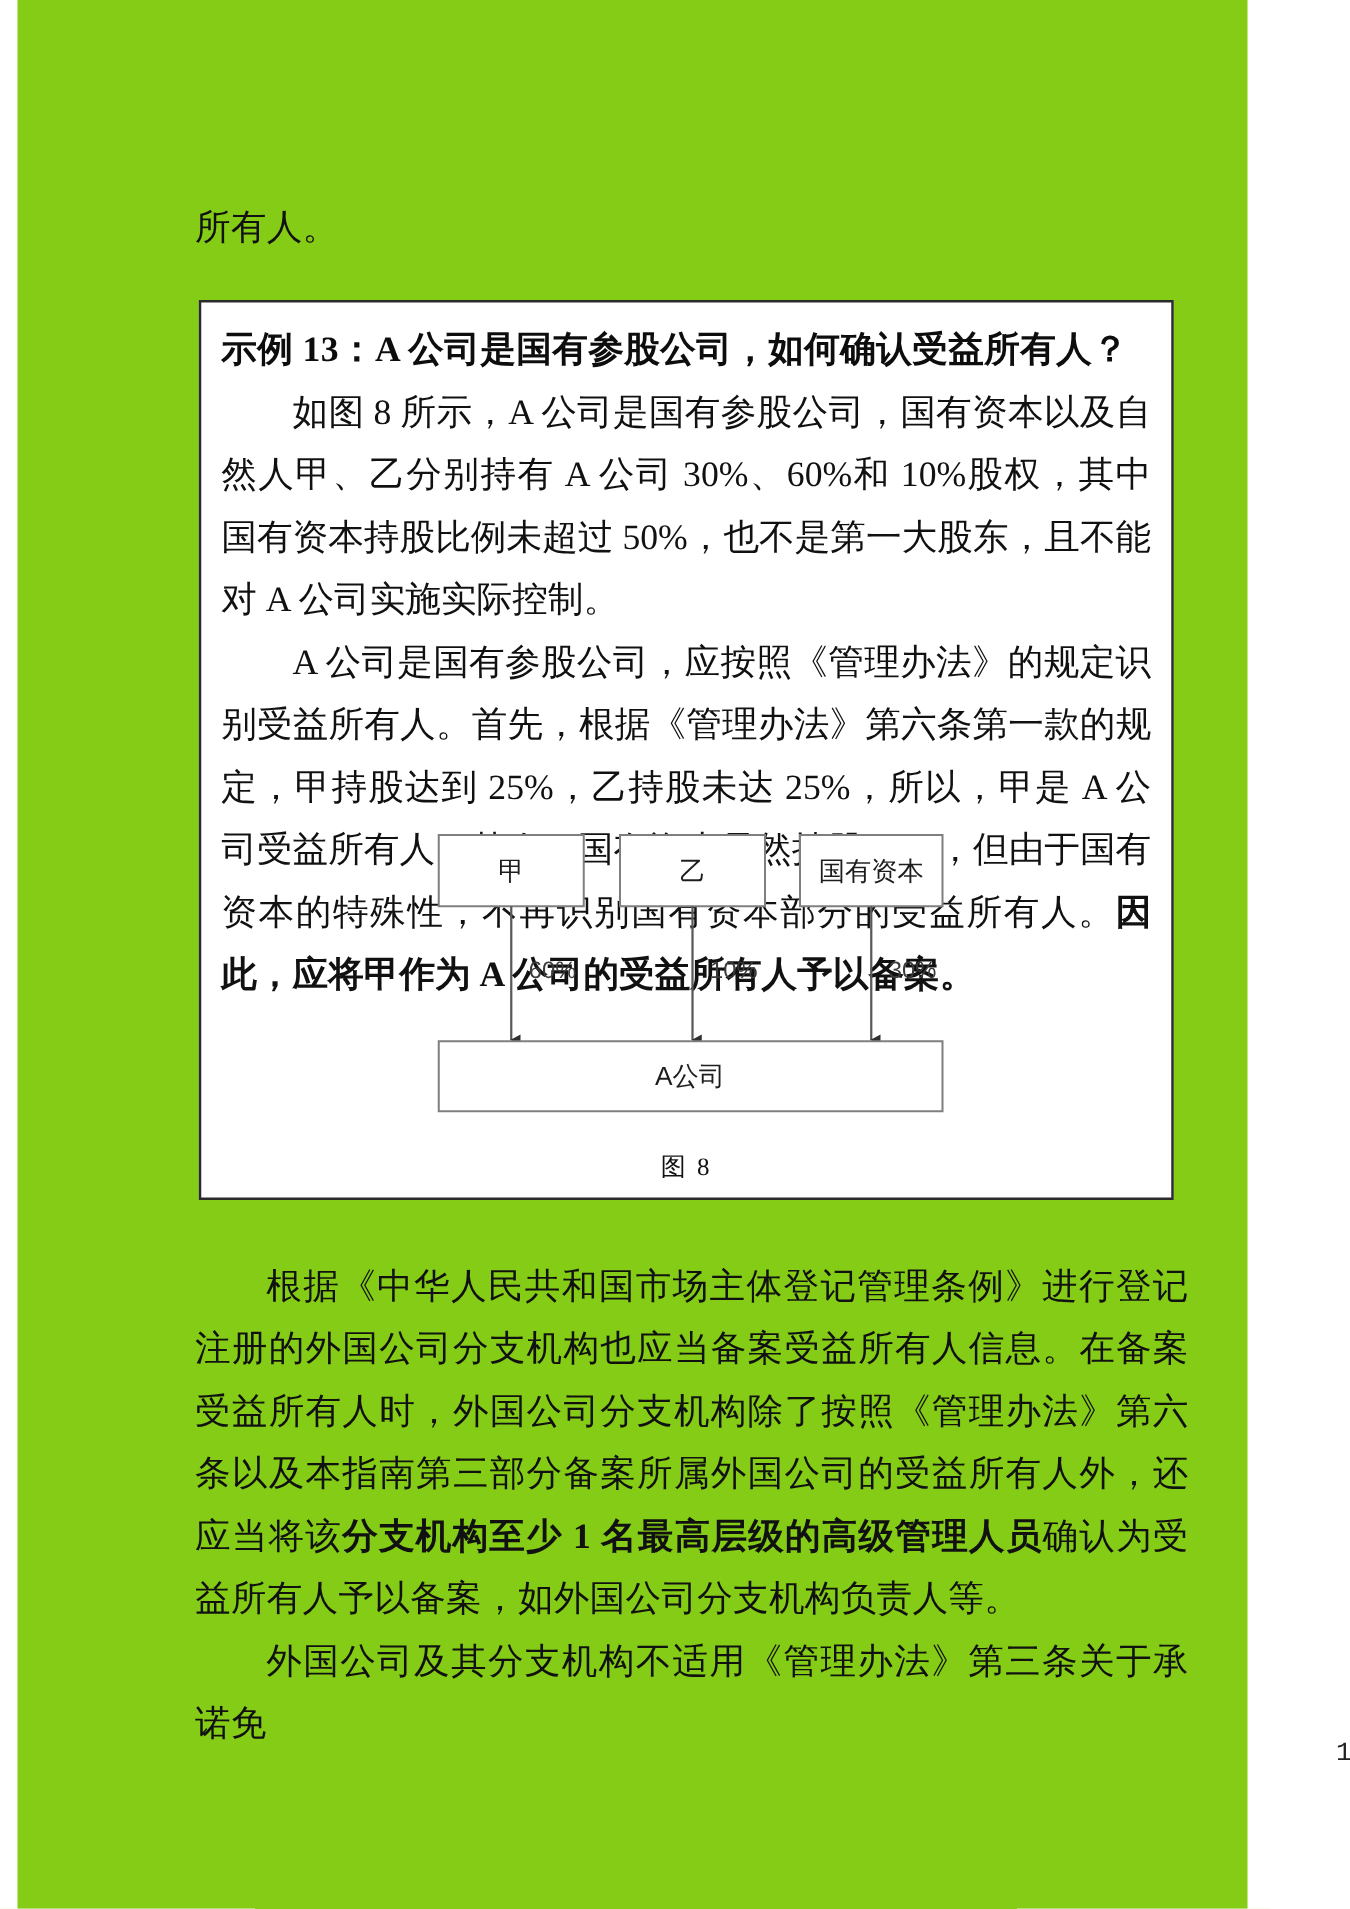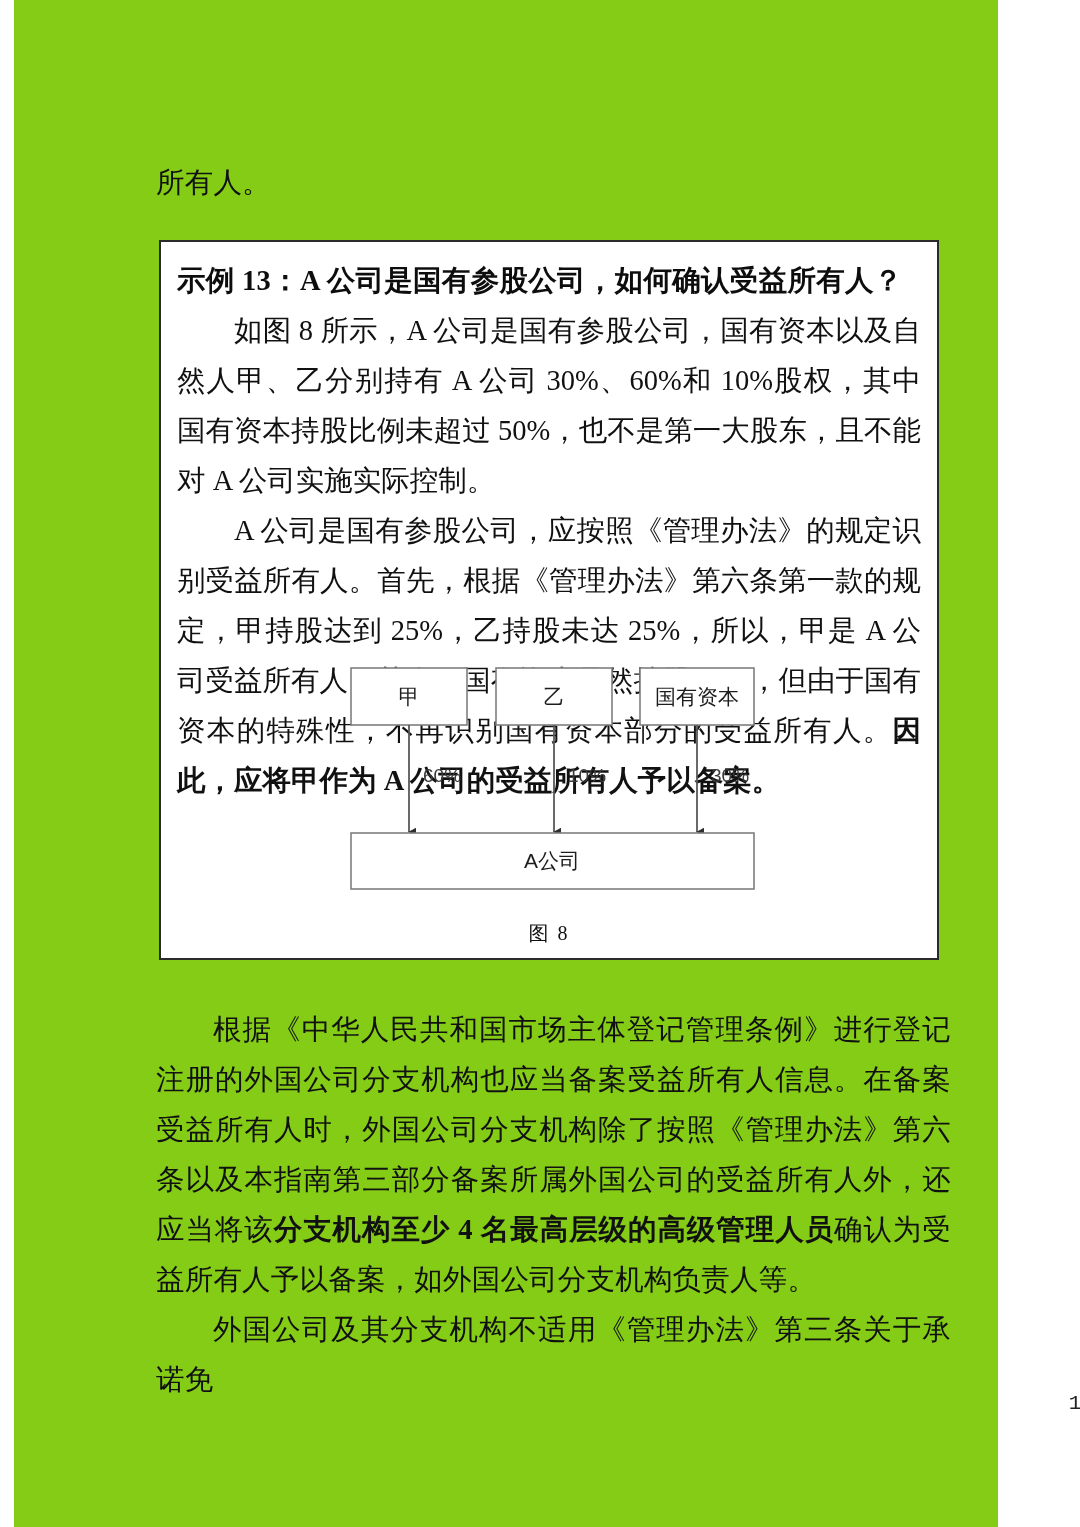--- a/index.html
+++ b/index.html
@@ -187,19 +187,19 @@
           <rect x="190" y="179" width="403" height="56" fill="#ffffff" stroke="#7f7f7f" stroke-width="1.6"></rect>
           <text x="391" y="214" text-anchor="middle" font-family="'Liberation Sans','DejaVu Sans',sans-serif" font-size="21" fill="#1d1d1d">A公司</text>
         </g>
       </svg>
     </div>
 
     <div class="fig-caption">图 8</div>
   </div>
 
 
-  <div class="para indent" id="para-1"><span>根据《中华人民共和国市场主体登记管理条例》进行登记注册的外国公司分支机构也应当备案受益所有人信息。在备案受益所有人时，外国公司分支机构除了按照《管理办法》第六条以及本指南第三部分备案所属外国公司的受益所有人外，还应当将该</span><b>分支机构至少 4 名最高层级的高级管理人员</b><span>确认为受益所有人予以备案，如外国公司分支机构负责人等。</span></div>
+  <div class="para indent" id="para-1"><span>根据《中华人民共和国市场主体登记管理条例》进行登记注册的外国公司分支机构也应当备案受益所有人信息。在备案受益所有人时，外国公司分支机构除了按照《管理办法》第六条以及本指南第三部分备案所属外国公司的受益所有人外，还应当将该</span><b>分支机构至少 1 名最高层级的高级管理人员</b><span>确认为受益所有人予以备案，如外国公司分支机构负责人等。</span></div>
 
   <div class="para indent" id="para-2">外国公司及其分支机构不适用《管理办法》第三条关于承诺免</div>
 
   <div id="page-number">18</div>
 
 </div>
 
 </body></html>

